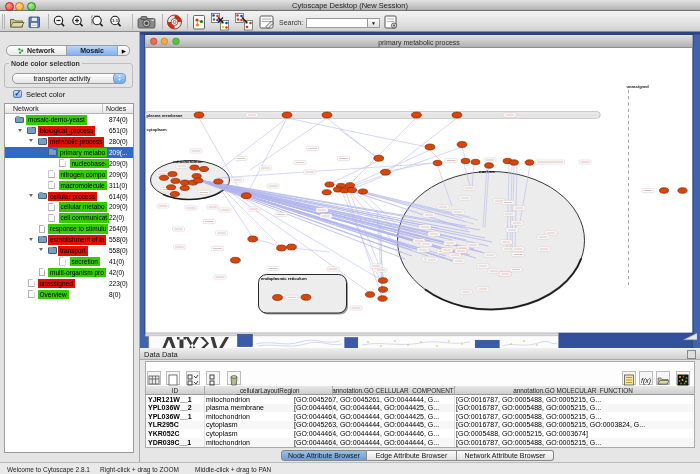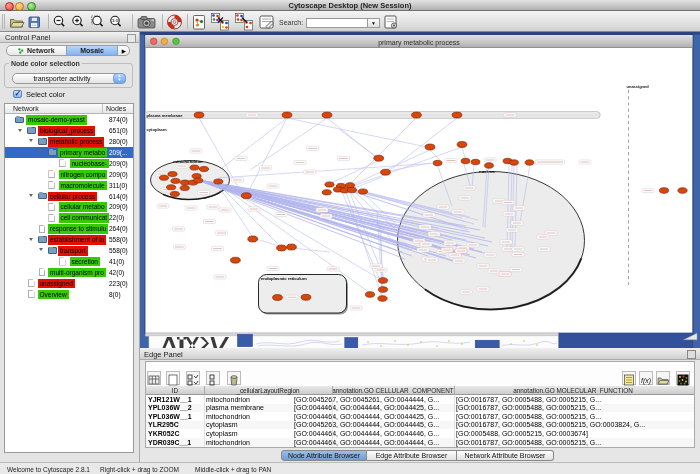--- a/index.html
+++ b/index.html
@@ -3,21 +3,21 @@
 <meta charset="utf-8">
 <style>
   html,body{margin:0;padding:0;}
   body{width:700px;height:474px;position:relative;overflow:hidden;
        font-family:"Liberation Sans",sans-serif;background:#e8e8e8;}
   .abs{position:absolute;}
   #titlebar{left:0;top:0;width:700px;height:11px;
     background:linear-gradient(#e3e3e3,#c8c8c8 55%,#b0b0b0);
     border-bottom:1px solid #6f6f6f;box-sizing:border-box;position:absolute;}
   #titlebar .t{position:absolute;left:0;right:0;top:1px;text-align:center;
-    font-size:7.5px;font-weight:bold;color:#222;}
+    font-size:7.5px;font-weight:normal;color:#222;}
   .tl{position:absolute;top:2px;width:7px;height:7px;border-radius:50%;}
   #toolbar{left:0;top:11px;width:700px;height:21px;
     background:linear-gradient(#f4f4f4,#dedede 70%,#cfcfcf);
     border-bottom:1px solid #8a8a8a;box-sizing:border-box;position:absolute;}
   .sep{position:absolute;top:3px;width:1px;height:15px;background:#b5b5b5;}
   #searchlbl{position:absolute;left:279px;top:8px;font-size:7px;color:#333;}
   #searchbox{position:absolute;left:306px;top:6.5px;width:62px;height:10px;
     background:#fff;border:1px solid #9a9a9a;box-sizing:border-box;}
   #searchdrop{position:absolute;left:367px;top:6.5px;width:13px;height:10px;
     background:linear-gradient(#fdfdfd,#e0e0e0);border:1px solid #9a9a9a;box-sizing:border-box;
@@ -186,24 +186,20 @@
 <line x1="387" y1="21.5" x2="394" y2="21.5" stroke="#999" stroke-width="0.7"></line>
 <circle cx="394" cy="25.5" r="2.6" fill="#d8d8d8" stroke="#333" stroke-width="0.7"></circle>
 <circle cx="394" cy="25.5" r="1" fill="#555"></circle>
 </g>
     </svg>
     <div id="searchlbl">Search:</div>
     <div id="searchbox"></div>
     <div id="searchdrop">▼</div>
   </div>
   <div id="cpanel">
-    <div id="cphead">
-      <span>Control Panel</span>
-      <span class="fl"></span>
-    </div>
     <div id="cptabs">
       <svg class="nicon" width="7" height="7" viewBox="0 0 7 7">
         <circle cx="1.5" cy="1.5" r="1.3" fill="#2a9a2a"></circle>
         <circle cx="5" cy="3" r="1.3" fill="#2a9a2a"></circle>
         <circle cx="2.5" cy="5.5" r="1.3" fill="#2a9a2a"></circle>
         <line x1="1.5" y1="1.5" x2="5" y2="3" stroke="#2a9a2a" stroke-width="0.6"></line>
         <line x1="5" y1="3" x2="2.5" y2="5.5" stroke="#2a9a2a" stroke-width="0.6"></line>
       </svg>
       <span class="net">Network</span>
       <span class="mosaic">Mosaic</span>
@@ -707,21 +703,21 @@
       <circle cx="537" cy="345" r="0.8"></circle>
 </g>
 <rect x="558.9" y="333" width="133.9" height="15.7" fill="#33509b" stroke="#24407e" stroke-width="0.5"></rect>
 <path d="M683.5 339.8 L697 333.2 L697 339.8 Z" fill="#e8e8e8" stroke="#999" stroke-width="0.4"></path>
 
 </svg>
   <div class="abs" id="datapanel" style="left:140px;top:348px;width:560px;height:114px;background:#e6e6e6;">
 
   <div style="position:absolute;left:0;top:0;width:560px;height:11.5px;
        background:linear-gradient(#f0f0f0,#cfcfcf);border-bottom:1px solid #aaa;box-sizing:border-box;">
-    <span style="position:absolute;left:4px;top:1.5px;font-size:7.5px;color:#222;">Edge Panel</span>
+    <span style="position:absolute;left:4px;top:1.5px;font-size:7.5px;color:#222;">Data Data</span>
     <span style="position:absolute;right:4px;top:2px;width:7px;height:7px;border:1px solid #888;background:#ddd;"></span>
   </div>
   <div style="position:absolute;left:5px;top:13px;width:550px;height:87px;background:#fdfdfd;border:1px solid #aaa;box-sizing:border-box;"></div>
   <div style="position:absolute;left:7px;top:23px;width:14px;height:14px;border:1px solid #bbb;background:#f6f6f6;box-sizing:border-box;"><svg width="12" height="12">
         <rect x="1" y="2" width="10" height="8" fill="#eee" stroke="#555" stroke-width="0.8"></rect>
         <line x1="1" y1="5" x2="11" y2="5" stroke="#555" stroke-width="0.8"></line>
         <line x1="4.3" y1="2" x2="4.3" y2="10" stroke="#555" stroke-width="0.8"></line>
         <line x1="7.6" y1="2" x2="7.6" y2="10" stroke="#555" stroke-width="0.8"></line>
       </svg></div>
   <div style="position:absolute;left:26px;top:23px;width:14px;height:14px;border:1px solid #bbb;background:#f6f6f6;box-sizing:border-box;"><svg width="12" height="12">

